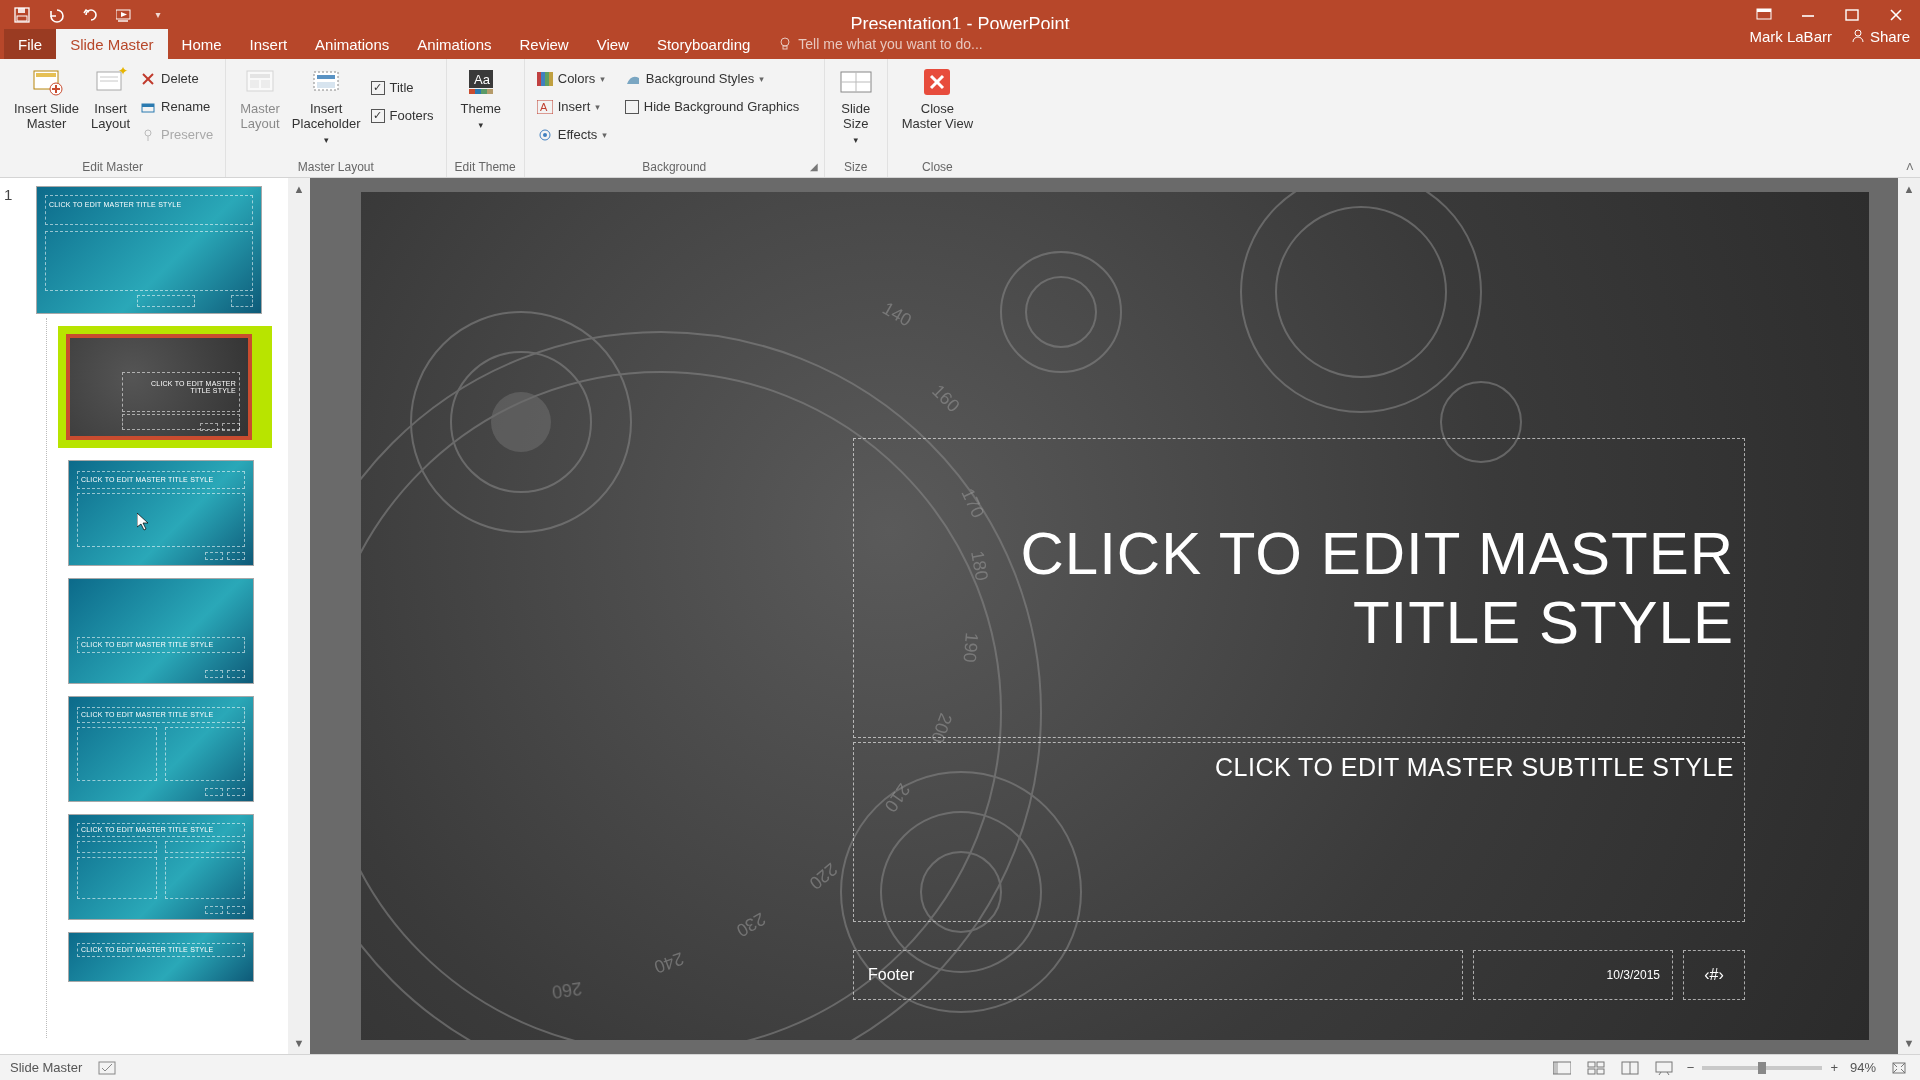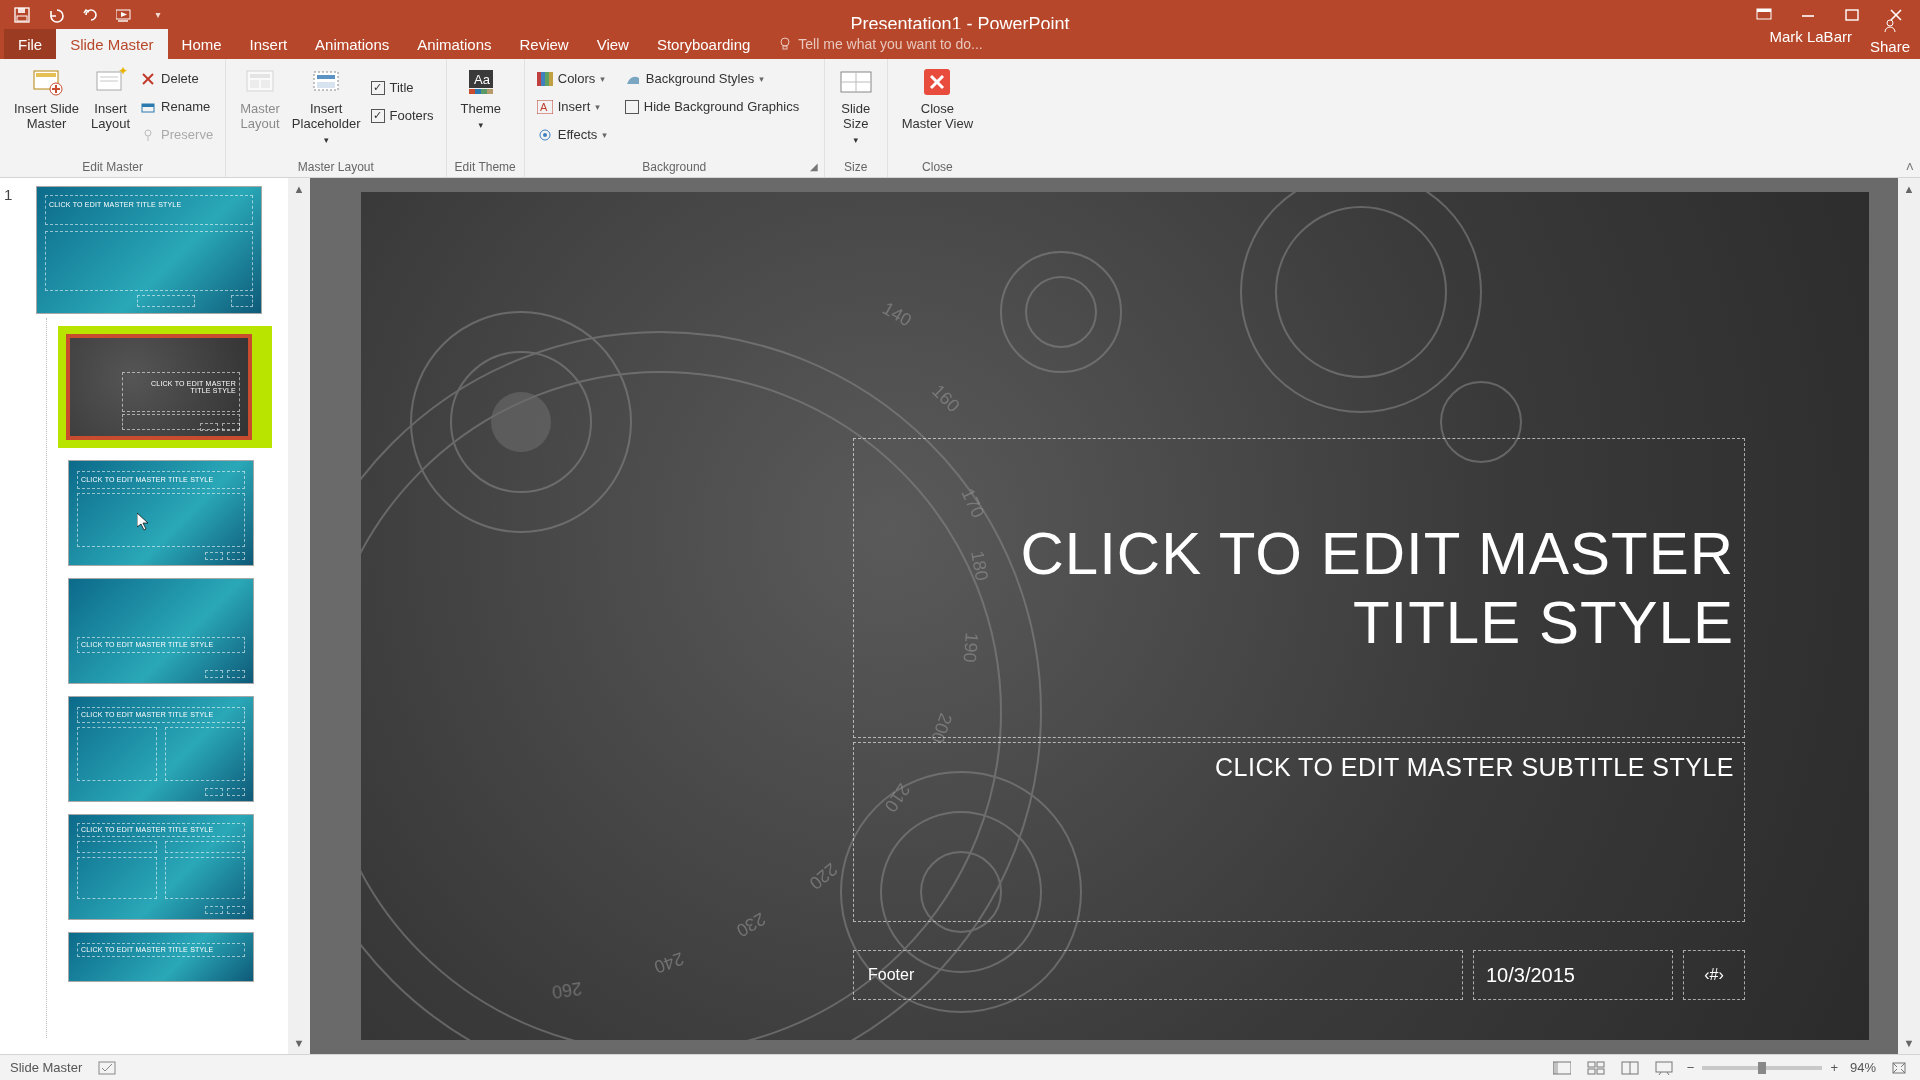--- a/index.html
+++ b/index.html
@@ -13,21 +13,21 @@
 .win-controls { margin-left:auto; display:flex; align-items:center; gap:28px; padding-right:16px; }
 .win-controls .icon { width:16px; height:16px; display:flex; align-items:center; justify-content:center; }
 
 
 .tabstrip { height: 30px; background: #b7472a; display:flex; align-items:stretch; color:#fff; padding-left:4px; position:relative; }
 .tab { padding: 0 14px; display:flex; align-items:center; font-size:15px; cursor:pointer; }
 .tab.file { background:#9a3b22; color:#fff; }
 .tab.active { background:#f3f3f3; color:#b7472a; }
 .tab.tell { color:#e8c8bf; font-size:14px; display:flex; align-items:center; gap:6px; }
 .share-area { position:absolute; right:10px; top:0; bottom:16px; display:flex; align-items:center; gap:18px; font-size:15px; }
-.share-area .share { display:flex; align-items:center; gap:4px;flex-direction:column; }
+.share-area .share { display:flex; align-items:center; gap:4px; }
 
 
 .ribbon { height: 119px; background:#f3f3f3; border-bottom:1px solid #d4d4d4; display:flex; align-items:stretch; position:relative; }
 .ribbon-group { border-right:1px solid #e1e1e1; padding:4px 8px 0 8px; display:flex; flex-direction:column; position:relative; }
 .ribbon-group .group-body { flex:1; display:flex; align-items:flex-start; }
 .ribbon-group .group-label { height:20px; font-size:12px; color:#666; text-align:center; line-height:20px; }
 .big-btn { display:flex; flex-direction:column; align-items:center; justify-content:flex-start; padding:2px 6px 0 6px; font-size:13px; color:#333; text-align:center; line-height:15px; gap:2px; }
 .big-btn .bicon { width:34px; height:34px; display:flex; align-items:center; justify-content:center; }
 .col { display:flex; flex-direction:column; gap:3px; padding-top:3px; }
 .small-btn { display:flex; align-items:center; gap:5px; font-size:13px; color:#333; height:25px; padding:0 4px; }
@@ -56,21 +56,21 @@
 .tree-dash { position:absolute; left:46px; border-left:1px dotted #bbb; }
 
 .editor { flex:1; background:#6a6a6a; position:relative; display:flex; align-items:center; justify-content:center; }
 .editor-scroll { position:absolute; right:0; top:0; bottom:0; width:22px; background:#f0f0f0; display:flex; flex-direction:column; }
 .slide { width:1508px; height:848px; background: radial-gradient(circle at 35% 40%, #5a5a5a, #3a3a3a 55%, #2b2b2b); position:relative; overflow:hidden; }
 .slide svg.gears { position:absolute; inset:0; }
 .ph { position:absolute; border:1px dashed rgba(255,255,255,.6); color:#fff; }
 .ph-title { left:492px; top:246px; width:892px; height:300px; display:flex; align-items:center; justify-content:flex-end; padding:0 10px 0 20px; font-size:60px; font-weight:300; text-align:right; letter-spacing:1px; }
 .ph-sub   { left:492px; top:550px; width:892px; height:180px; padding:10px 10px 0 0; display:flex; justify-content:flex-end; font-size:25px; font-weight:300; letter-spacing:.5px; }
 .ph-footer{ left:492px; top:758px; width:610px; height:50px; display:flex; align-items:center; padding:0 14px; font-size:16px; }
-.ph-date  { left:1112px; top:758px; width:200px; height:50px; display:flex; align-items:center; justify-content:flex-start; padding:0 12px; font-size:20px; }
+.ph-date  { left:1112px; top:758px; width:200px; height:50px; display:flex; align-items:center; justify-content:flex-end; padding:0 12px; font-size:12px; }
 .ph-num   { left:1322px; top:758px; width:62px; height:50px; display:flex; align-items:center; justify-content:center; font-size:16px; }
 
 
 .statusbar { height:26px; background:#f3f3f3; border-top:1px solid #d4d4d4; display:flex; align-items:center; font-size:13px; color:#555; padding:0 10px; }
 .status-left { display:flex; align-items:center; gap:14px; }
 .status-right { margin-left:auto; display:flex; align-items:center; gap:12px; }
 .view-btn { width:22px; height:18px; display:flex; align-items:center; justify-content:center; color:#666; }
 .zoom { display:flex; align-items:center; gap:8px; }
 .zoom .track { width:120px; height:4px; background:#c9c9c9; position:relative; }
 .zoom .thumb { position:absolute; top:-4px; width:8px; height:12px; background:#888; border:none; }

